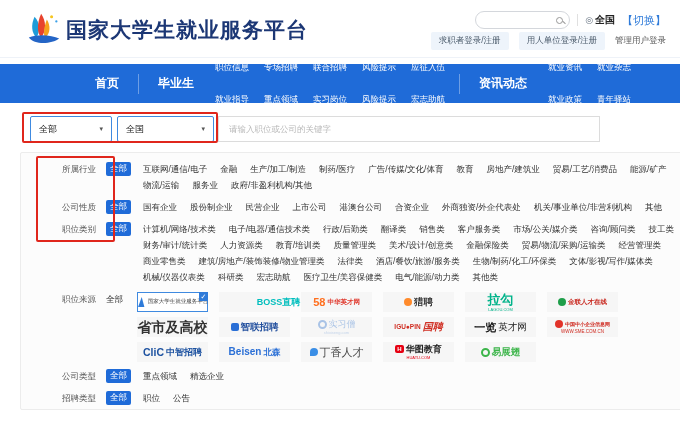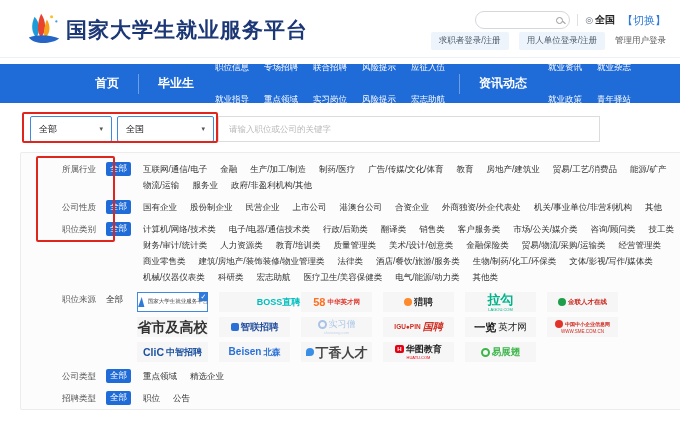--- a/index.html
+++ b/index.html
@@ -310,21 +310,21 @@
         </div>
         <div class="tile">
           <div class="tile-main">
             <span class="seg" style="color: rgb(42, 111, 214); font-size: 10px; font-weight: bold;">Beisen</span>
             <span class="seg" style="color: rgb(42, 111, 214); font-size: 8.5px; font-weight: bold;">北森</span>
           </div>
         </div>
         <div class="tile">
           <div class="tile-main">
             <span class="shape drop" style="background: rgb(58, 142, 230);"></span>
-            <span class="seg" style="color: rgb(68, 68, 68); font-size: 13px; font-weight: bold;">丁香人才</span>
+            <span class="seg" style="color: rgb(68, 68, 68); font-size: 11px; font-weight: normal;">丁香人才</span>
           </div>
         </div>
         <div class="tile">
           <div class="tile-main">
             <span class="seg segbox" style="color: rgb(255, 255, 255); font-size: 6px; font-weight: bold; background: rgb(230, 0, 18);">H</span>
             <span class="seg" style="color: rgb(34, 34, 34); font-size: 9px; font-weight: bold;">华图教育</span>
           </div>
           <div class="tile-sub" style="color: rgb(230, 0, 18); font-size: 4px;">HUATU.COM</div>
         </div>
         <div class="tile">

